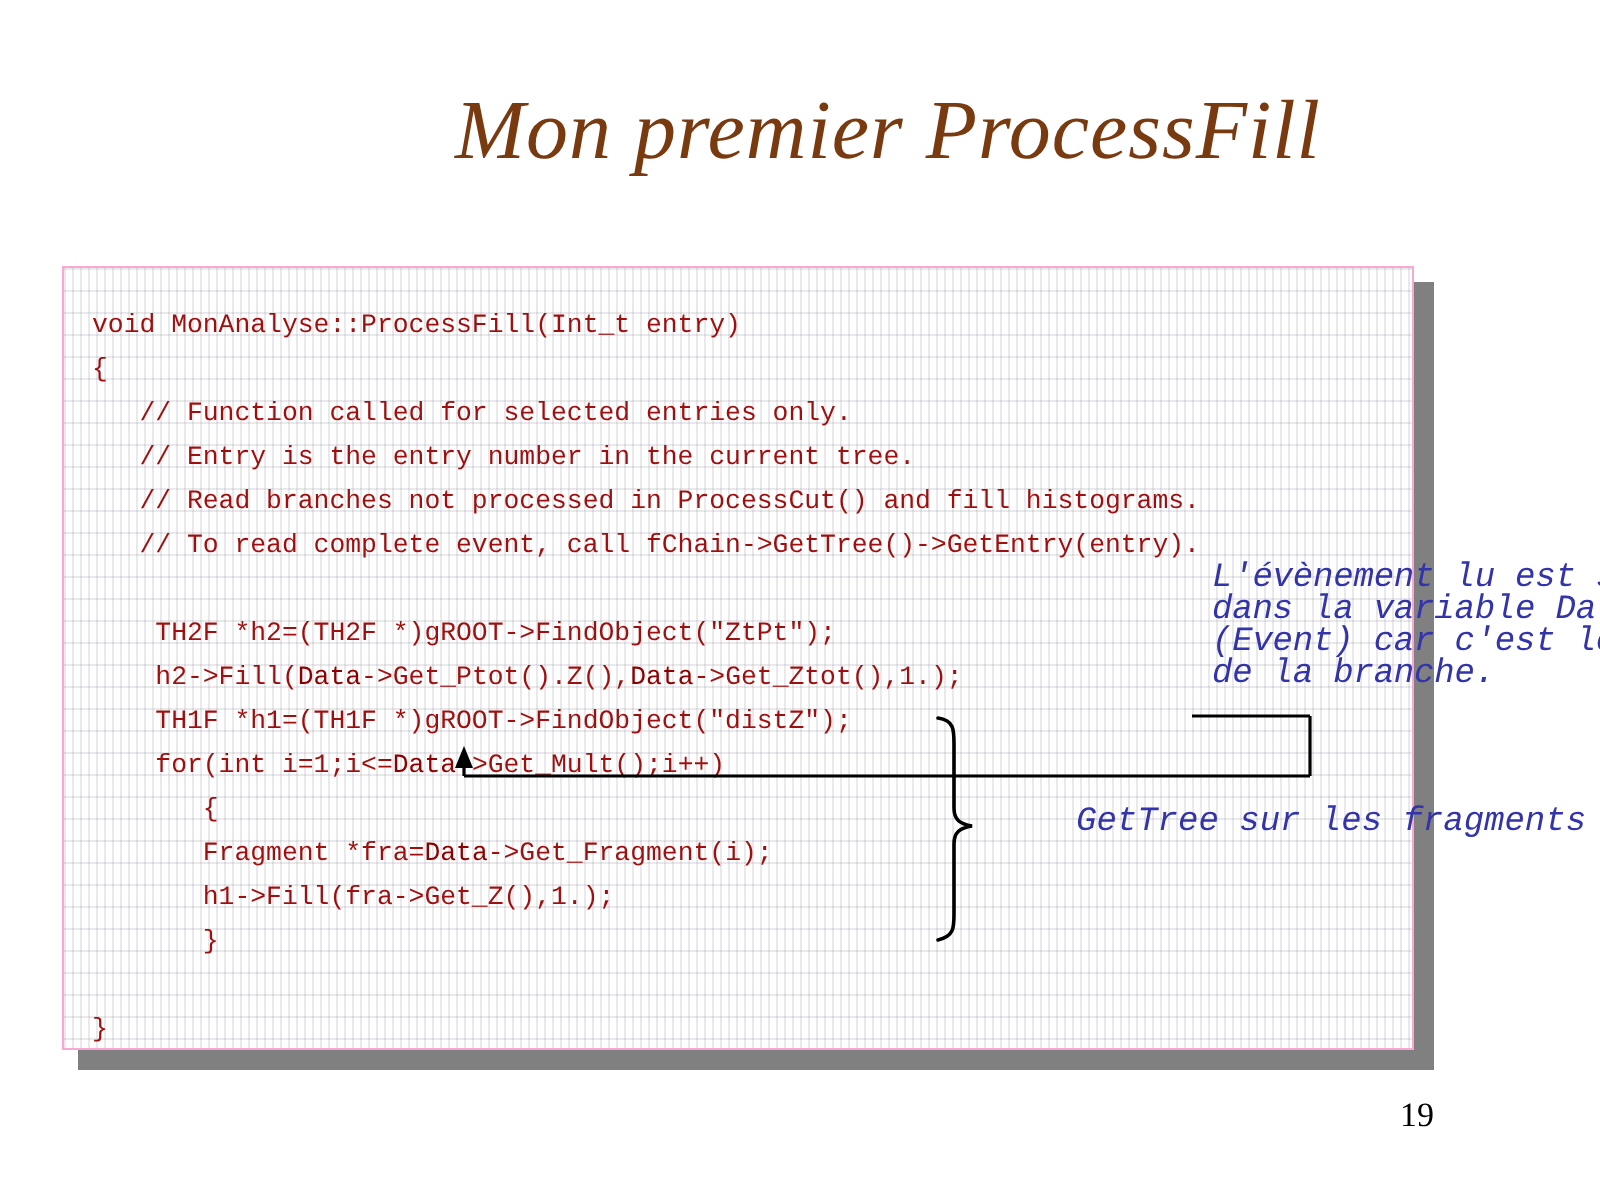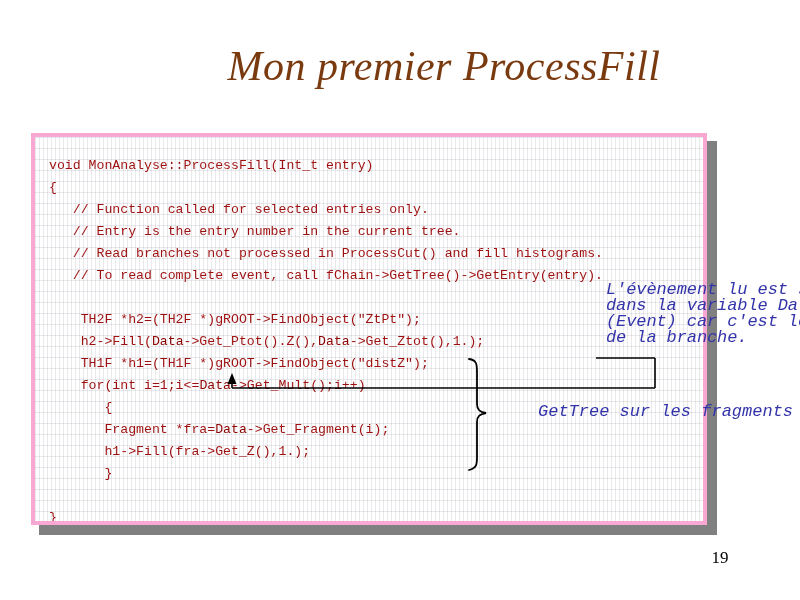--- a/index.html
+++ b/index.html
@@ -41,21 +41,21 @@
     height: 394px;
     background: #808080;
   }
   #code-box {
     position: absolute;
     left: 31px;
     top: 133px;
     width: 676px;
     height: 392px;
     background: #ffffff;
-    border: 4px solid #f9a8d4;
+    border: 1px solid #f9a8d4;
     box-sizing: border-box;
     overflow: hidden;
   }
   
   #code-grid {
     position: absolute;
     left: 0; top: 0; right: 0; bottom: 0;
     background-image:
       repeating-linear-gradient(to right,
         rgba(120,120,140,0.16) 0px, rgba(120,120,140,0.16) 1px,
@@ -110,21 +110,20 @@
     height: 600px;
     pointer-events: none;
   }
 
   
   #page-number {
     position: absolute;
     left: 700px;
     top: 548px;
     width: 40px;
-    text-align: center;
     font-family: "Liberation Serif", serif;
     font-size: 17px;
     color: #000000;
   }
 </style>
 </head>
 <body>
 
 <div id="slide-title">Mon premier ProcessFill</div>
 

